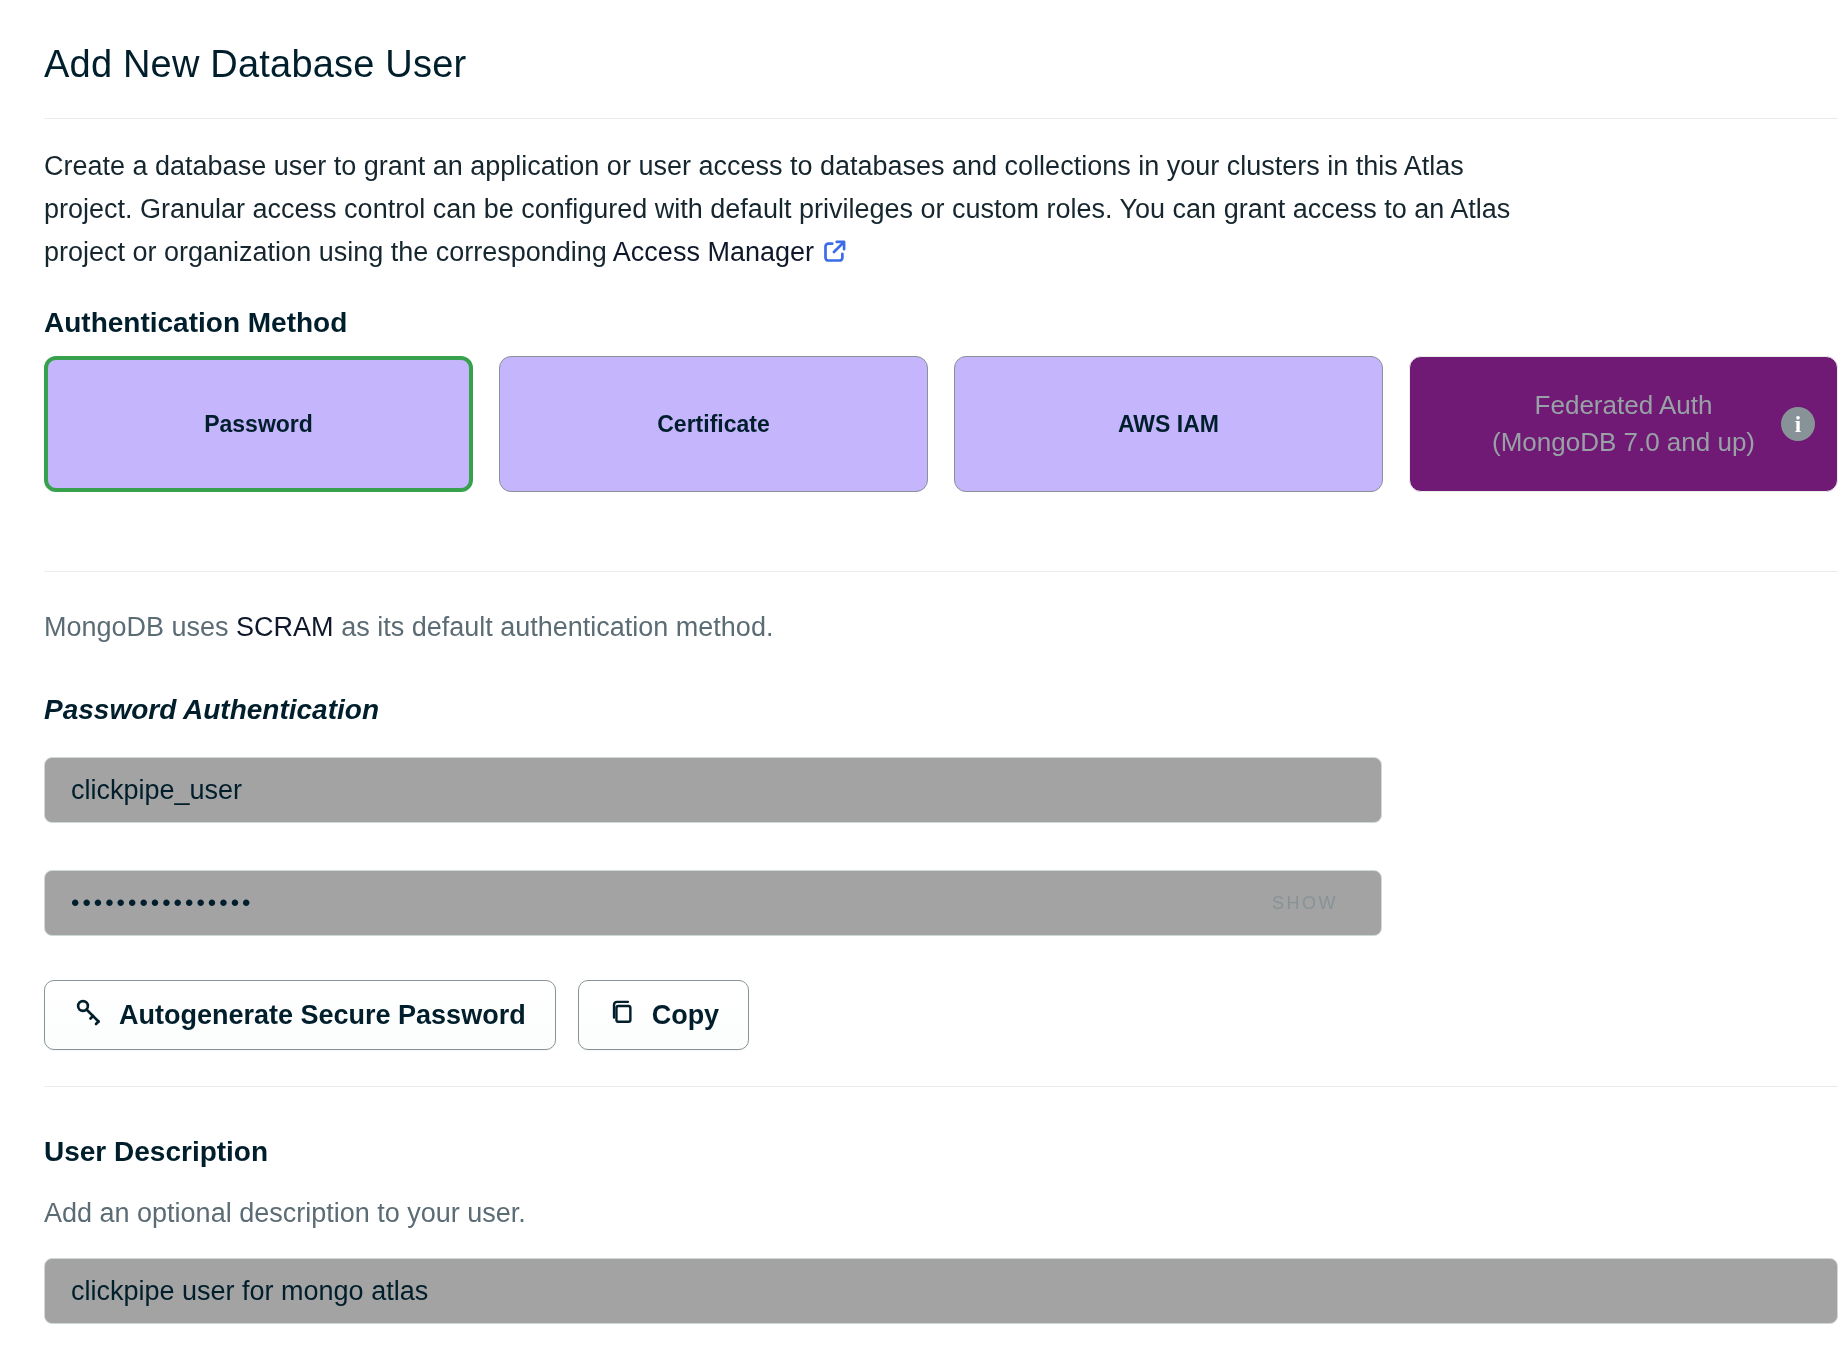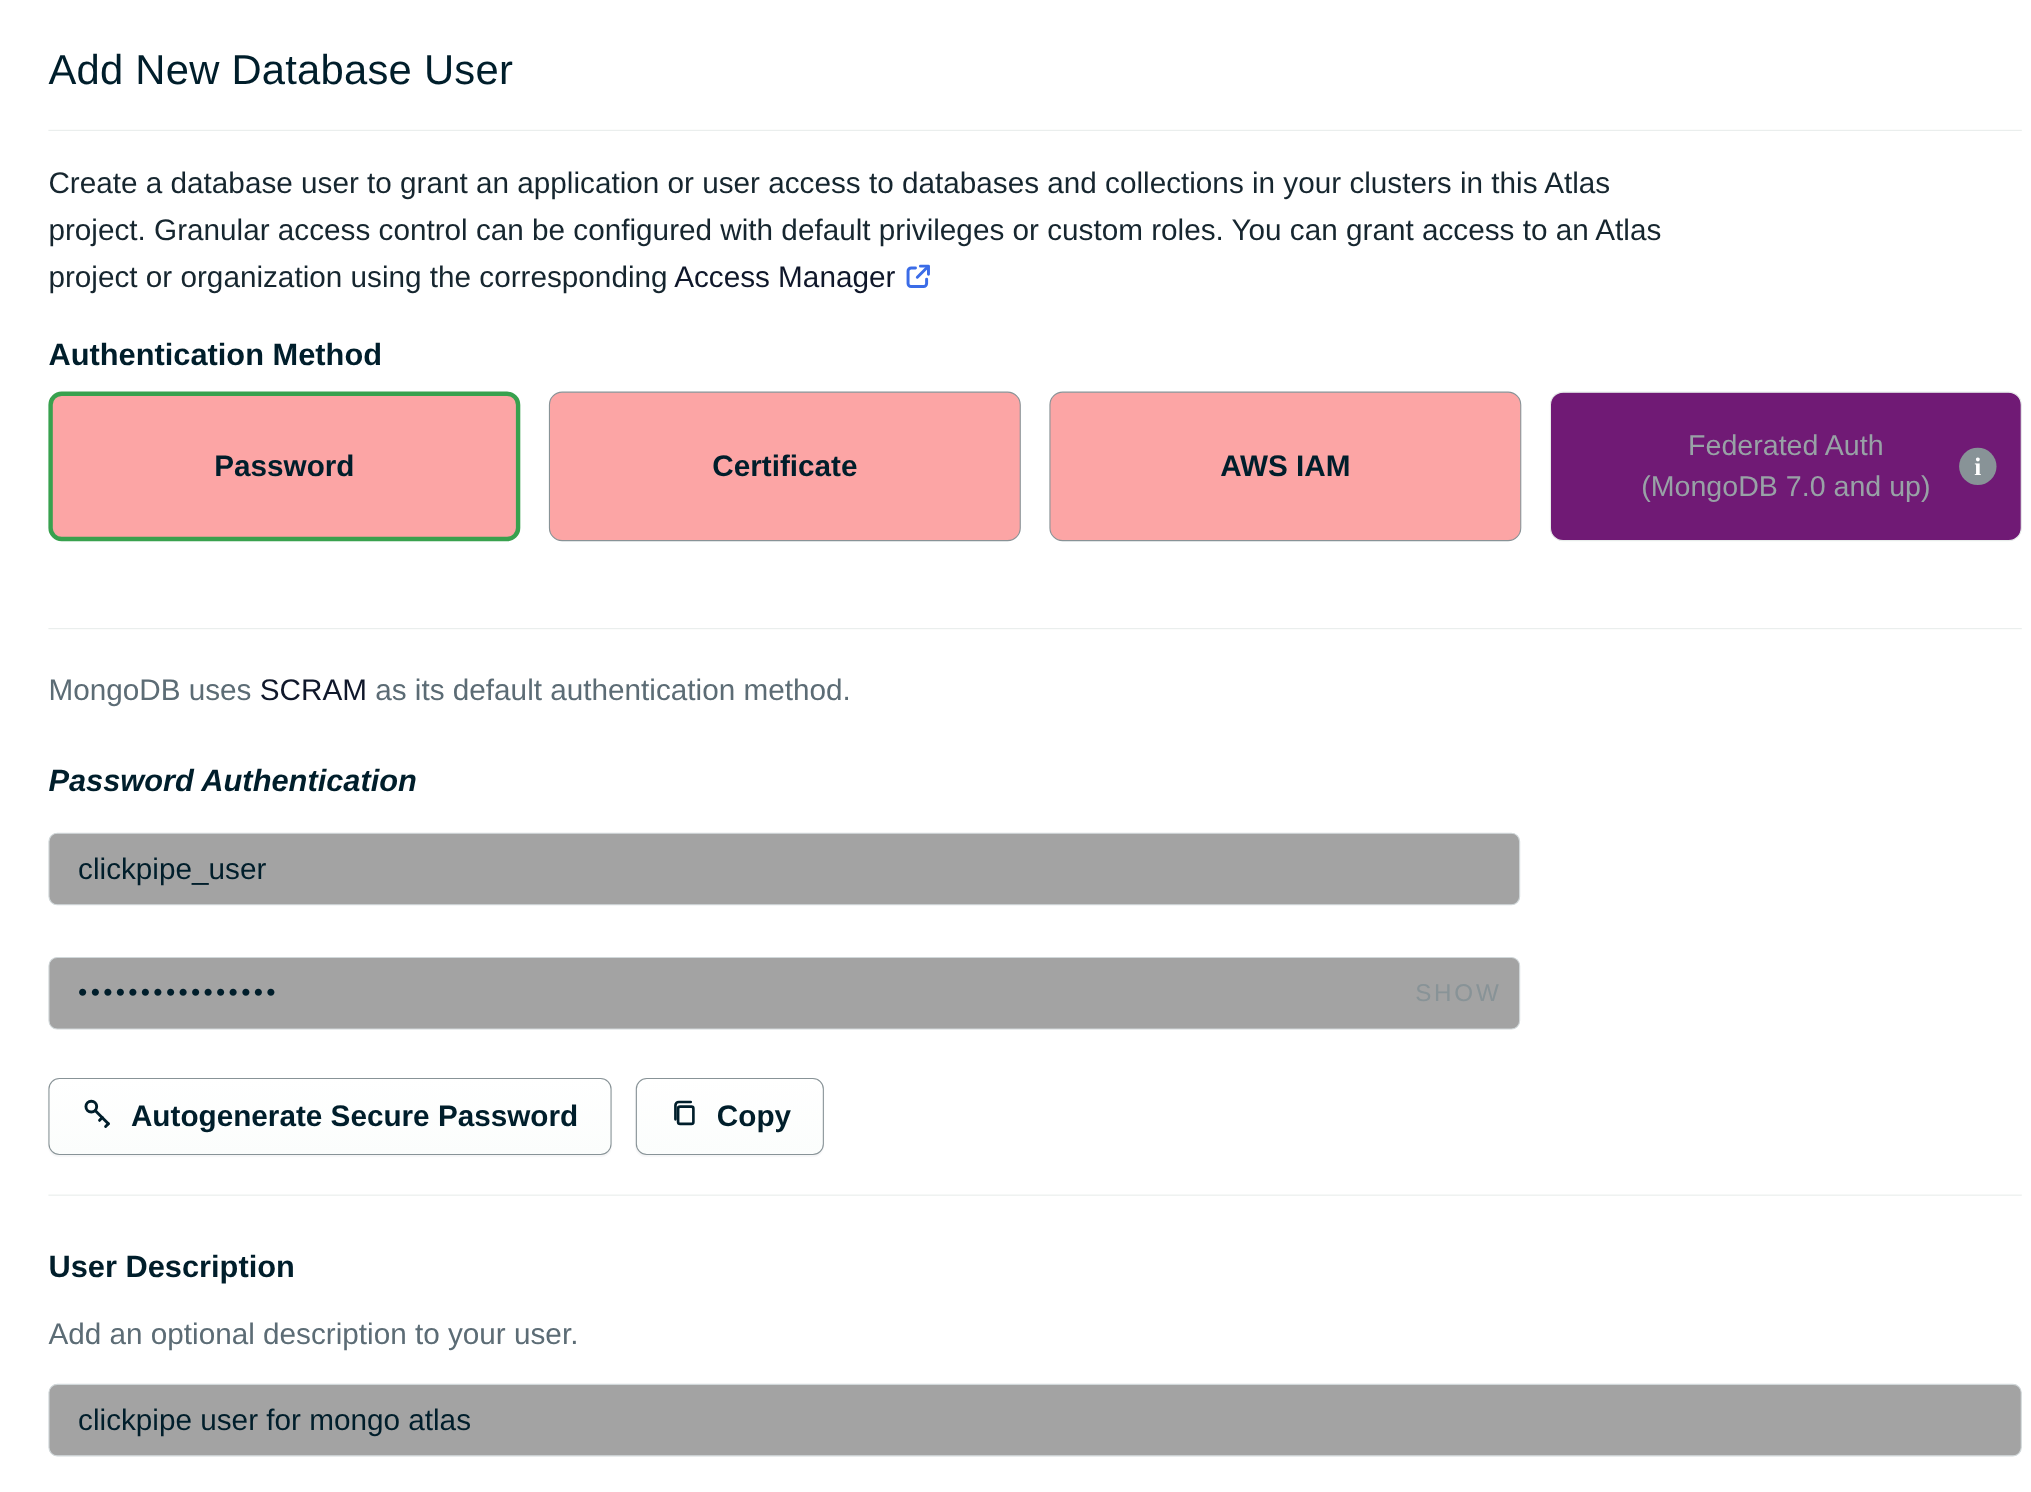--- a/index.html
+++ b/index.html
@@ -54,26 +54,26 @@
 
   .auth-cards {
     margin-top: 16px;
     display: grid;
     grid-template-columns: repeat(4, 1fr);
     gap: 26px;
   }
   .auth-card {
     height: 136px;
     border-radius: 12px;
-    background: #fca5a5;
+    background: #c4b5fd;
     border: 1px solid #889397;
     display: flex;
     align-items: center;
     justify-content: center;
-    font-size: 27px;
+    font-size: 23px;
     font-weight: 700;
     color: #001E2B;
     cursor: pointer;
     text-align: center;
     position: relative;
   }
   .auth-card.selected {
     border: 4px solid #38A14E;
   }
   .auth-card.disabled {
@@ -132,27 +132,27 @@
     width: 1338px;
   }
   .password-input {
     width: 100%;
     font-size: 24px;
     letter-spacing: 3px;
     padding-right: 150px;
   }
   .show-btn {
     position: absolute;
-    right: 17px;
+    right: 44px;
     top: 50%;
     transform: translateY(-50%);
     background: none;
     border: none;
     font-family: "Liberation Sans", sans-serif;
-    font-size: 22px;
+    font-size: 18px;
     letter-spacing: 2.5px;
     color: #889397;
     cursor: pointer;
   }
 
   .button-row {
     margin-top: 44px;
     display: flex;
     gap: 22px;
     align-items: center;

